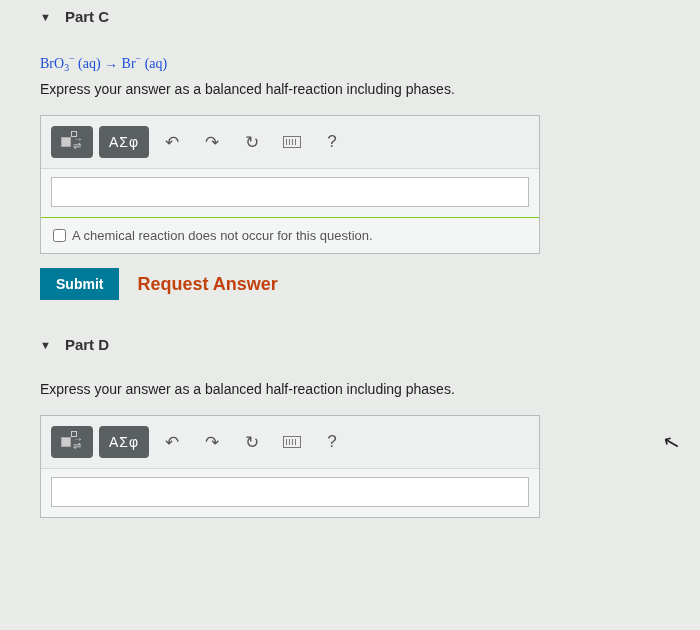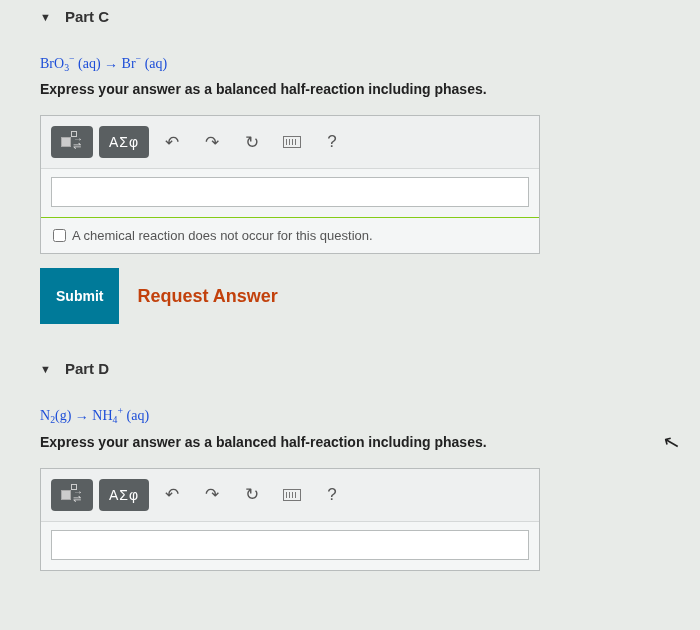--- a/index.html
+++ b/index.html
@@ -30,21 +30,21 @@
     color: #333;
     font-size: 11px;
   }
   .formula {
     font-family: Liberation Serif, serif;
     font-size: 14px;
     margin-bottom: 8px;
     color: #1d4ed8;
   }
   .instr {
-    font-weight: bold;
+    font-weight: normal;
     font-size: 14px;
     margin-bottom: 18px;
     color: #222;
   }
   .answer-box {
     border: 1px solid #b8bcbc;
     width: 500px;
     background: #f4f6f6;
   }
   .toolbar {
@@ -117,21 +117,21 @@
   .actions {
     margin-top: 14px;
     display:flex;
     align-items:center;
     gap: 18px;
   }
   .submit-btn {
     background: #007a99;
     color: #fff;
     border: none;
-    padding: 20px 16px;
+    padding: 8px 16px;
     font-size: 14px;
     font-weight: bold;
     cursor: pointer;
   }
   .req-link {
     color: #c2410c;
     font-weight: bold;
     text-decoration: none;
     font-size: 18px;
   }
@@ -201,21 +201,20 @@
   </div>
 </div>
 
 <div class="section" style="padding-top:18px;">
 
   <div class="part-header">
     <span class="tri">▼</span>
     <span>Part D</span>
   </div>
 
-  <div class="formula">N<span class="sub">2</span>(g) → NH<span class="sub">4</span><span class="sup">+</span> (aq)</div>
   <div class="instr">Express your answer as a balanced half-reaction including phases.</div>
 
   <div class="answer-box">
     <div class="toolbar">
       <div class="tb-btn tpl">
         <div class="tpl-inner">
           <div style="position:relative">
             <div class="tpl-box"></div>
               <div class="tpl-scr"></div>
           </div>

